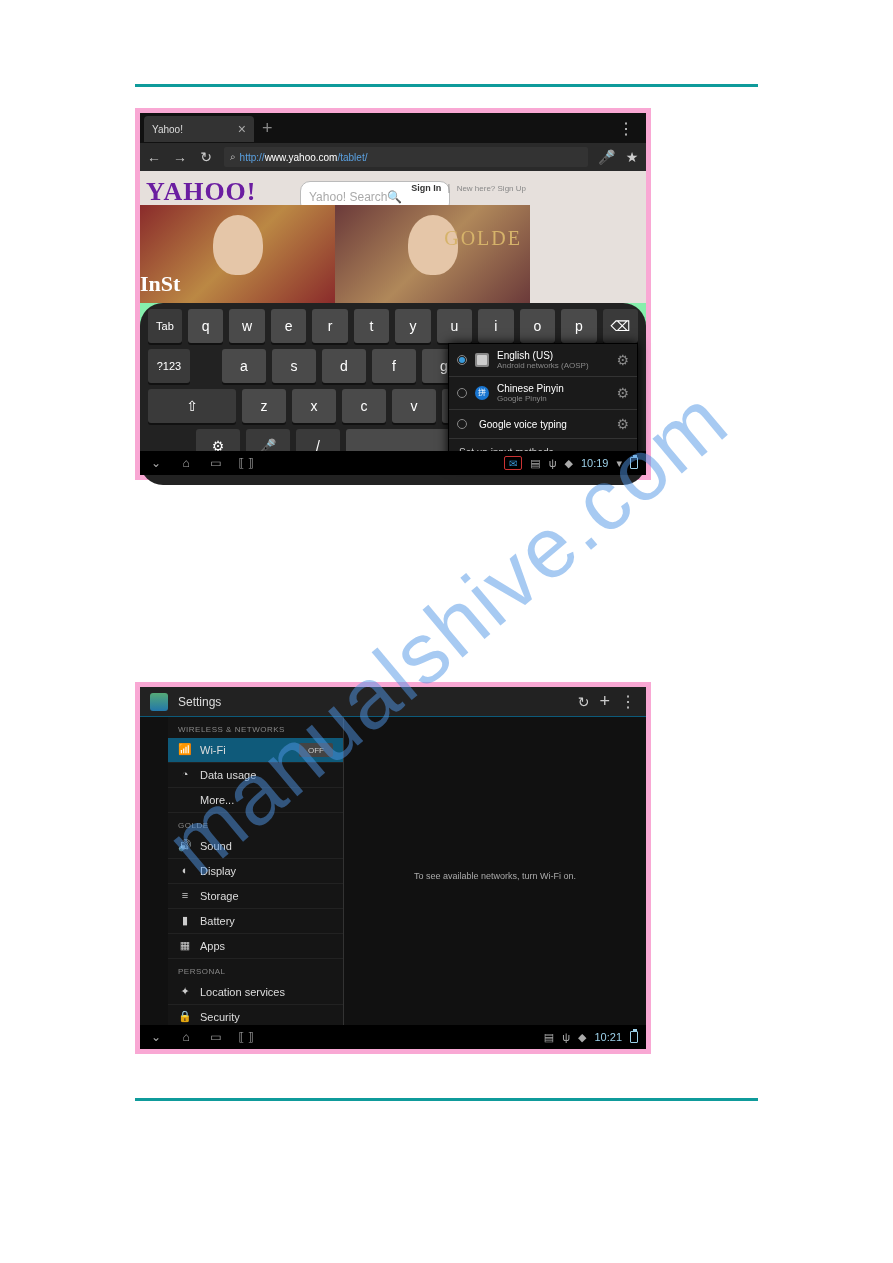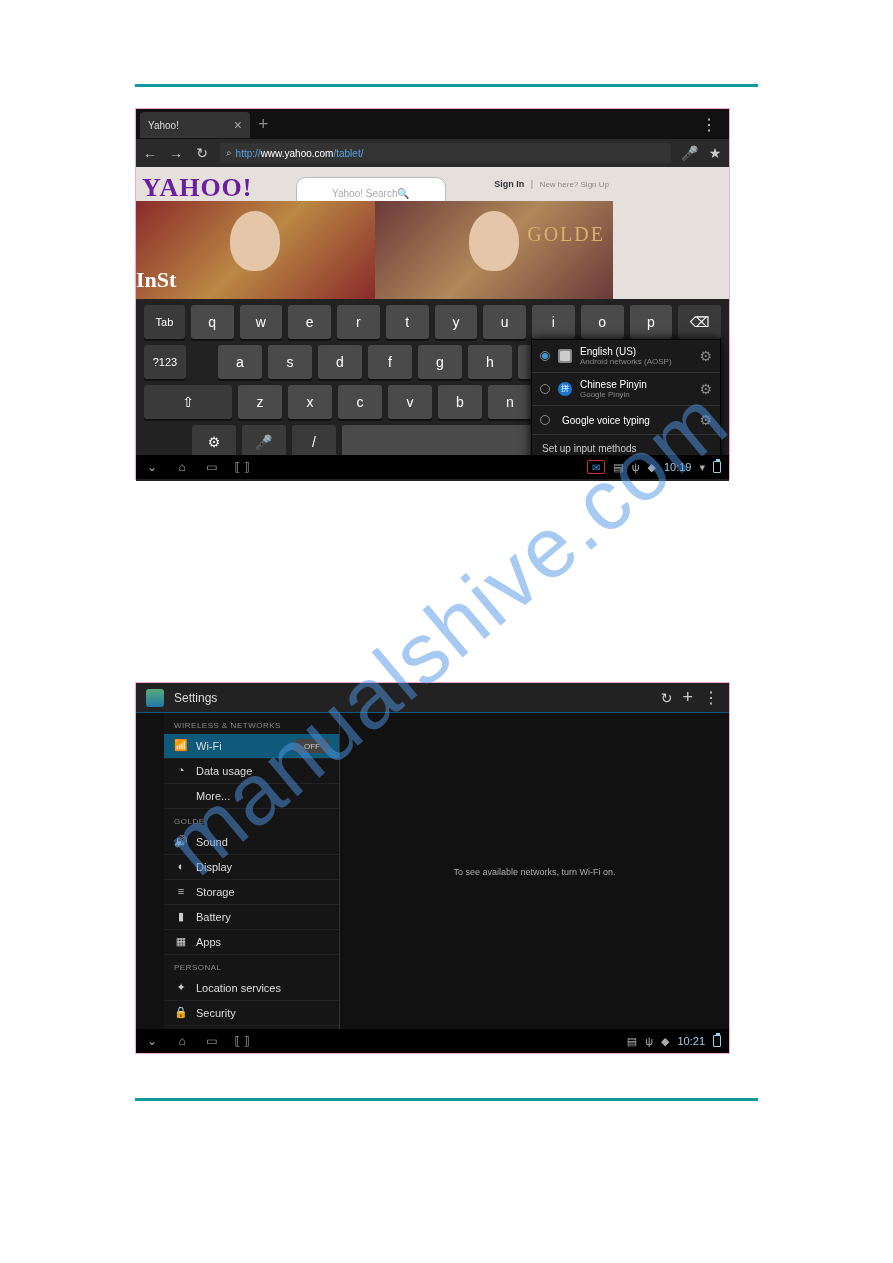--- a/index.html
+++ b/index.html
@@ -1,20 +1,20 @@
 <!DOCTYPE html>
 <html><head>
 <meta charset="utf-8">
 <style>
   * { margin: 0; padding: 0; box-sizing: border-box; }
   body { width: 893px; height: 1263px; background: #fff; font-family: Arial, sans-serif; position: relative; }
   .page { position: absolute; left: 135px; top: 0; width: 623px; height: 1263px; }
   .hr-top { position: absolute; top: 84px; width: 623px; height: 3px; background: #0f9b9b; }
   .hr-bot { position: absolute; top: 1098px; width: 623px; height: 3px; background: #0f9b9b; }
-  .shot { position: absolute; left: 0; width: 595px; border: 1px solid #f9a8d4; background: #86efac; }
+  .shot { position: absolute; left: 0; width: 516px; border: 5px solid #f9a8d4; background: #86efac; }
   .shot1 { top: 108px; height: 372px; }
   .shot2 { top: 682px; height: 372px; }
 
   
   .wm { position: absolute; left: 50%; top: 50%; transform: translate(-50%,-50%) rotate(-40deg); font-size: 86px; letter-spacing: 2px; color: rgba(80,150,230,0.5); white-space: nowrap; z-index: 40; pointer-events: none; }
 
   
   .s1-tabs { height: 30px; background: #111; display: flex; align-items: center; }
   .tab { width: 110px; height: 26px; margin: 2px 0 0 4px; background: #333; border-radius: 4px 4px 0 0; display: flex; align-items: center; padding: 0 8px; color: #ddd; font-size: 10px; justify-content: space-between; }
   .tab-x { color: #aaa; font-size: 14px; cursor: pointer; }
@@ -22,32 +22,32 @@
   .s1-dots { margin-left: auto; margin-right: 12px; color: #ccc; font-size: 16px; }
   .s1-urlbar { height: 28px; background: #2a2a2a; display: flex; align-items: center; padding: 0 6px; gap: 10px; }
   .nav-ico { color: #ccc; font-size: 14px; width: 16px; text-align: center; cursor: pointer; }
   .urlbox { flex: 1; height: 20px; background: #333; border-radius: 2px; display: flex; align-items: center; padding: 0 6px; font-size: 10px; }
   .urlbox .lock { color: #ccc; font-size: 10px; margin-right: 4px; }
   .urlbox .u1 { color: #5aa0e0; }
   .urlbox .u2 { color: #fff; }
   .s1-content { height: 132px; background: linear-gradient(#e6e0dc,#e6e0dc); position: relative; }
   .yhoo { position: absolute; top: 6px; left: 6px; font-family: Georgia,serif; font-weight: bold; font-size: 26px; letter-spacing: 1px; }
   .yhoo .purple { color: #6b1ea1; }
-  .searchbox { position: absolute; top: 10px; left: 160px; width: 150px; height: 18px; background: #fff; border: 1px solid #bbb; border-radius: 10px; font-size: 10px; color: #aaa; padding: 15px 8px; display: flex; align-items: center; justify-content: center; }
+  .searchbox { position: absolute; top: 10px; left: 160px; width: 150px; height: 18px; background: #fff; border: 1px solid #bbb; border-radius: 10px; font-size: 12px; color: #aaa; padding: 15px 8px; display: flex; align-items: center; justify-content: flex-start; }
   .signin { position: absolute; top: 12px; right: 120px; font-size: 9px; color: #333; }
   .signin .sep { color: #888; margin: 0 4px; }
   .signin .nh { color: #888; font-size: 8px; }
   .hero { position: absolute; top: 34px; left: 0; right: 116px; height: 98px; background: #883; display: flex; }
   .heroA { flex: 1; background: linear-gradient(135deg,#8a2b2b,#b84,#8a2b2b); position: relative; }
   .heroB { flex: 1; background: linear-gradient(135deg,#6b3a3a,#b0885a,#6b3a3a); position: relative; }
   .face { position: absolute; top: 10px; left: 50%; transform: translateX(-50%); width: 50px; height: 60px; background: #e5c6a8; border-radius: 50% 50% 45% 45%; }
   .instyle { position: absolute; bottom: 6px; left: 0; color: #fff; font-size: 22px; font-weight: bold; font-family: Georgia,serif; }
   .golde { position: absolute; top: 22px; right: 8px; color: #d6b36a; font-size: 20px; font-family: Georgia,serif; letter-spacing: 2px; }
 
-  .s1-kbd { height: 182px; background: #222; position: relative; }
+  .s1-kbd { height: 182px; background: #222; position: relative; border-radius: 23px; }
   .krow { display: flex; gap: 6px; padding: 6px 8px 0 8px; }
   .key { height: 34px; background: #4a4a4a; color: #fff; border-radius: 3px; display: flex; align-items: center; justify-content: center; font-size: 14px; box-shadow: 0 2px 0 #111; }
   .kw { width: 44px; }
   .k-tab { width: 42px; font-size: 11px; background: #3a3a3a; }
   .k-sym { width: 42px; font-size: 11px; background: #3a3a3a; }
   .k-shift { width: 88px; background: #3a3a3a; font-size: 14px; }
   .k-back { width: 44px; background: #3a3a3a; }
   .k-util { width: 44px; background: #3a3a3a; }
   .k-space { flex: 1; background: #4a4a4a; }
 

